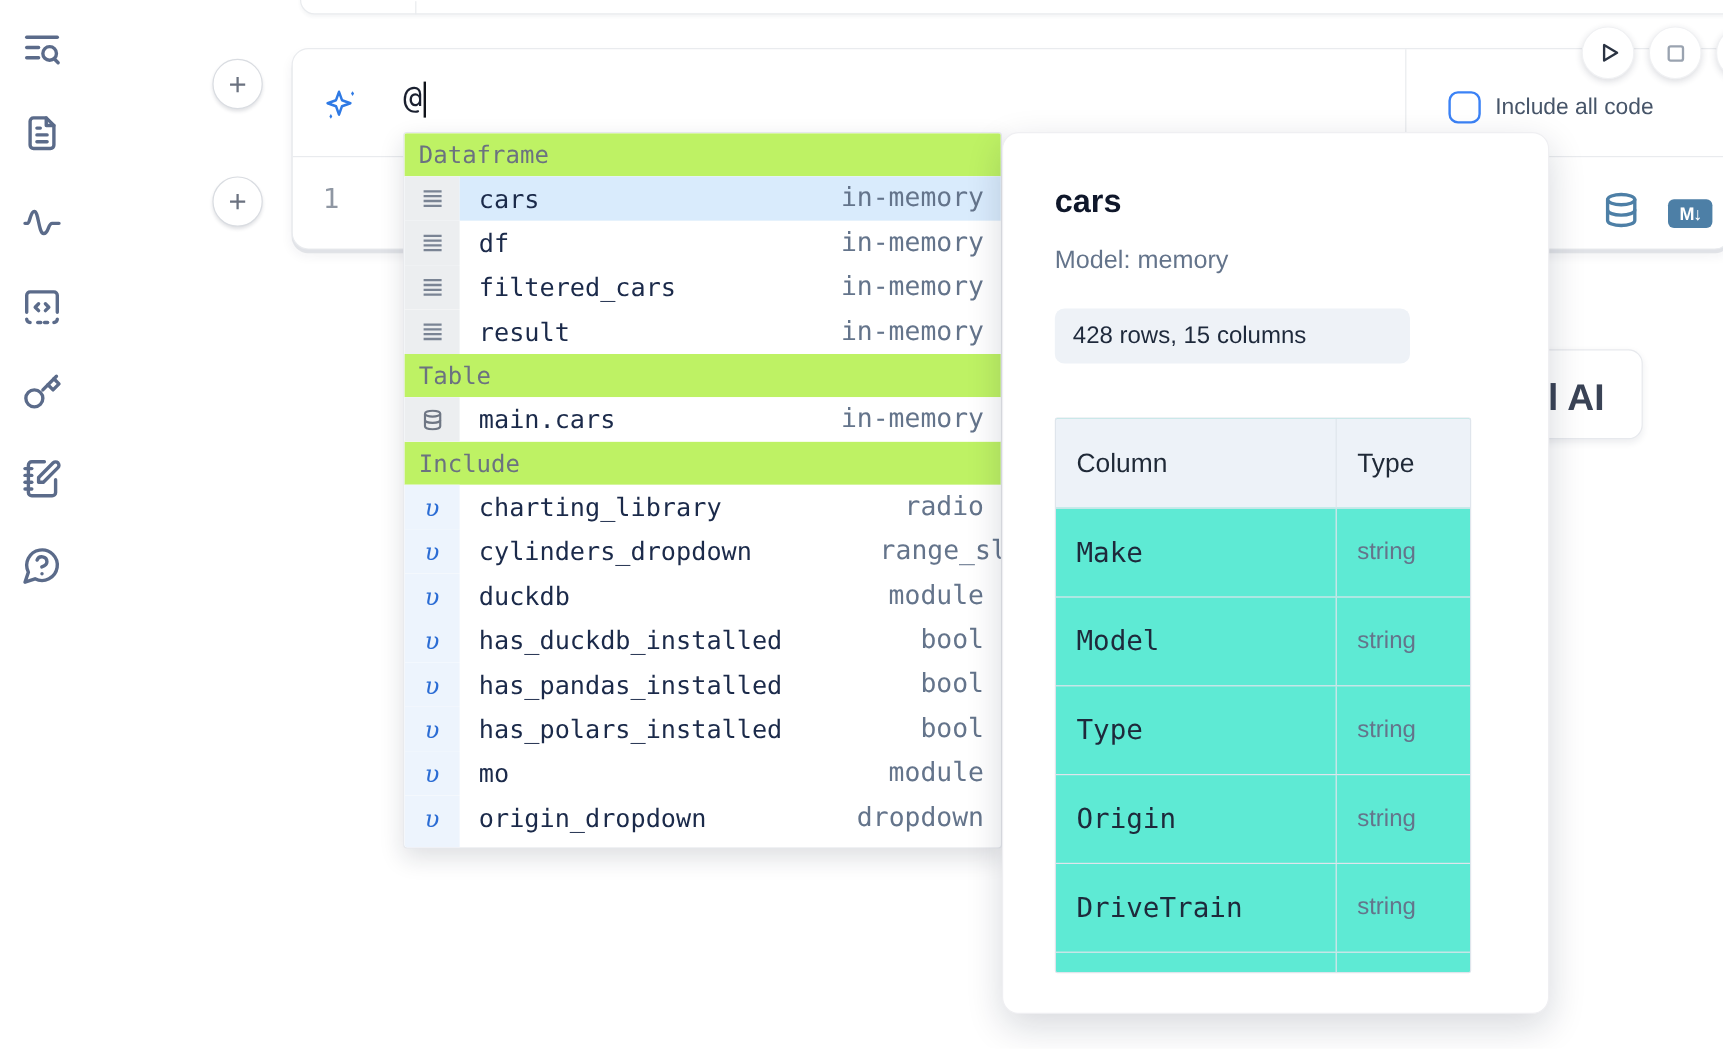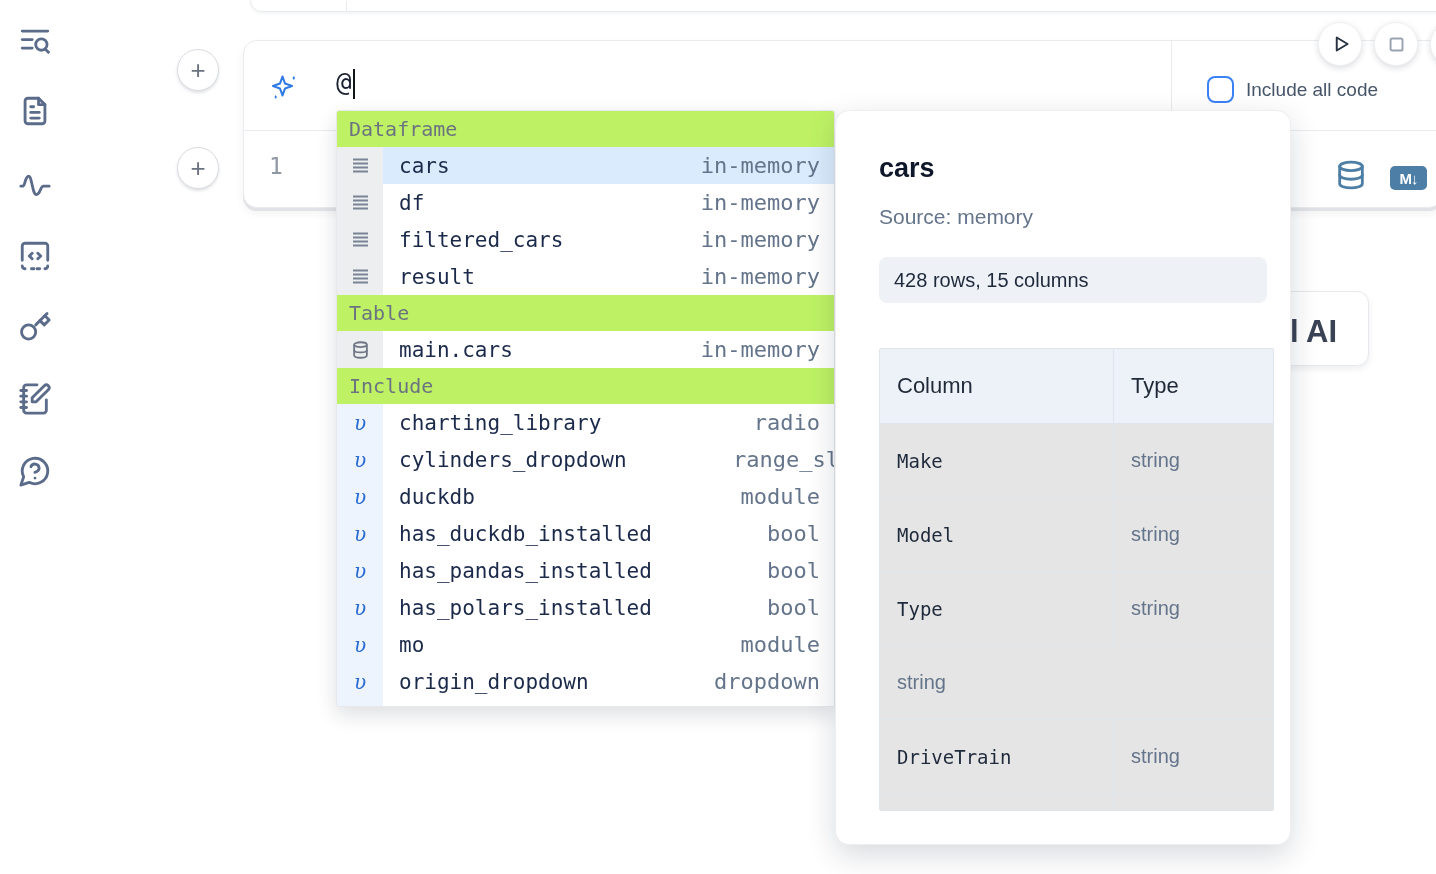--- a/index.html
+++ b/index.html
@@ -75,31 +75,31 @@
   .dd-type.clip { position:absolute; left:350px; margin-left:0; }
   .var-glyph { font-family:"DejaVu Serif", serif; font-style:italic; font-size:20px; color:#2b6cd4; }
   .df-icon svg, .tbl-icon svg { display:block; }
 
   
   .panel { position:absolute; left:835px; top:110px; width:456px; height:735px; background:#fff;
            border:1px solid #efeff2; border-radius:14px; z-index:30;
            box-shadow:0 10px 30px rgba(15,25,50,.16); }
   .panel .title { position:absolute; left:43px; top:42px; font-size:27px; font-weight:bold; color:#0f172a; }
   .panel .source { position:absolute; left:43px; top:94px; font-size:21px; color:#64748b; }
-  .panel .shape-badge { position:absolute; left:43px; top:146px; width:388px; height:46px; background:#eef2f7;
+  .panel .shape-badge { position:absolute; left:43px; top:146px; width:296px; height:46px; background:#eef2f7;
                         border-radius:8px; display:flex; align-items:center; padding-left:15px;
                         font-size:20px; color:#1e293b; }
-  .pv-table { position:absolute; left:43px; top:237px; width:395px; height:463px; overflow:hidden;
-              border:1px solid #dfe5ec; border-radius:2px; background:#e5e5e5; }
+  .pv-table { position:absolute; left:43px; top:237px; width:347px; height:463px; overflow:hidden;
+              border:1px solid #dfe5ec; border-radius:2px; background:#5eead4; }
   .pv-row { display:flex; height:74px; border-top:1px solid #dfe5ec; }
   .pv-row:first-child { border-top:none; background:#edf2f8; }
   .pv-c1 { width:234px; flex:0 0 234px; border-right:1px solid #dfe5ec; display:flex; align-items:center; padding-left:17px; }
   .pv-c2 { flex:1; display:flex; align-items:center; padding-left:17px; }
   .pv-head { font-size:22px; color:#1f2937; }
-  .pv-col  { font-family:"DejaVu Sans Mono", monospace; font-size:19px; color:#1e293b; }
+  .pv-col  { font-family:"DejaVu Sans Mono", monospace; font-size:23px; color:#1e293b; }
   .pv-type { font-size:20px; color:#64748b; }
 </style>
 </head>
 <body>
 
 <div>
   <button class="sb-btn" style="top:22px">
     <svg viewBox="0 0 24 24">
         <path d="M21 5H3"></path>
         <path d="M10 11H3"></path>
@@ -360,21 +360,21 @@
         <span class="var-glyph">υ</span>
       </span>
     <span class="dd-body">
         <span class="dd-name">pd</span>
       </span>
   </div>
 </div>
 
 <div class="panel">
   <div class="title">cars</div>
-  <div class="source">Source: memory</div>
+  <div class="source">Model: memory</div>
   <div class="shape-badge">428 rows, 15 columns</div>
 
   <div class="pv-table">
     <div class="pv-row">
       <div class="pv-c1">
           <span class="pv-head">Column</span>
         </div>
       <div class="pv-c2">
           <span class="pv-head">Type</span>
         </div>
@@ -397,20 +397,23 @@
     </div>
     <div class="pv-row">
       <div class="pv-c1">
           <span class="pv-col">Type</span>
         </div>
       <div class="pv-c2">
           <span class="pv-type">string</span>
         </div>
     </div>
     <div class="pv-row">
+      <div class="pv-c1">
+          <span class="pv-col">Origin</span>
+        </div>
       <div class="pv-c2">
           <span class="pv-type">string</span>
         </div>
     </div>
     <div class="pv-row">
       <div class="pv-c1">
           <span class="pv-col">DriveTrain</span>
         </div>
       <div class="pv-c2">
           <span class="pv-type">string</span>

